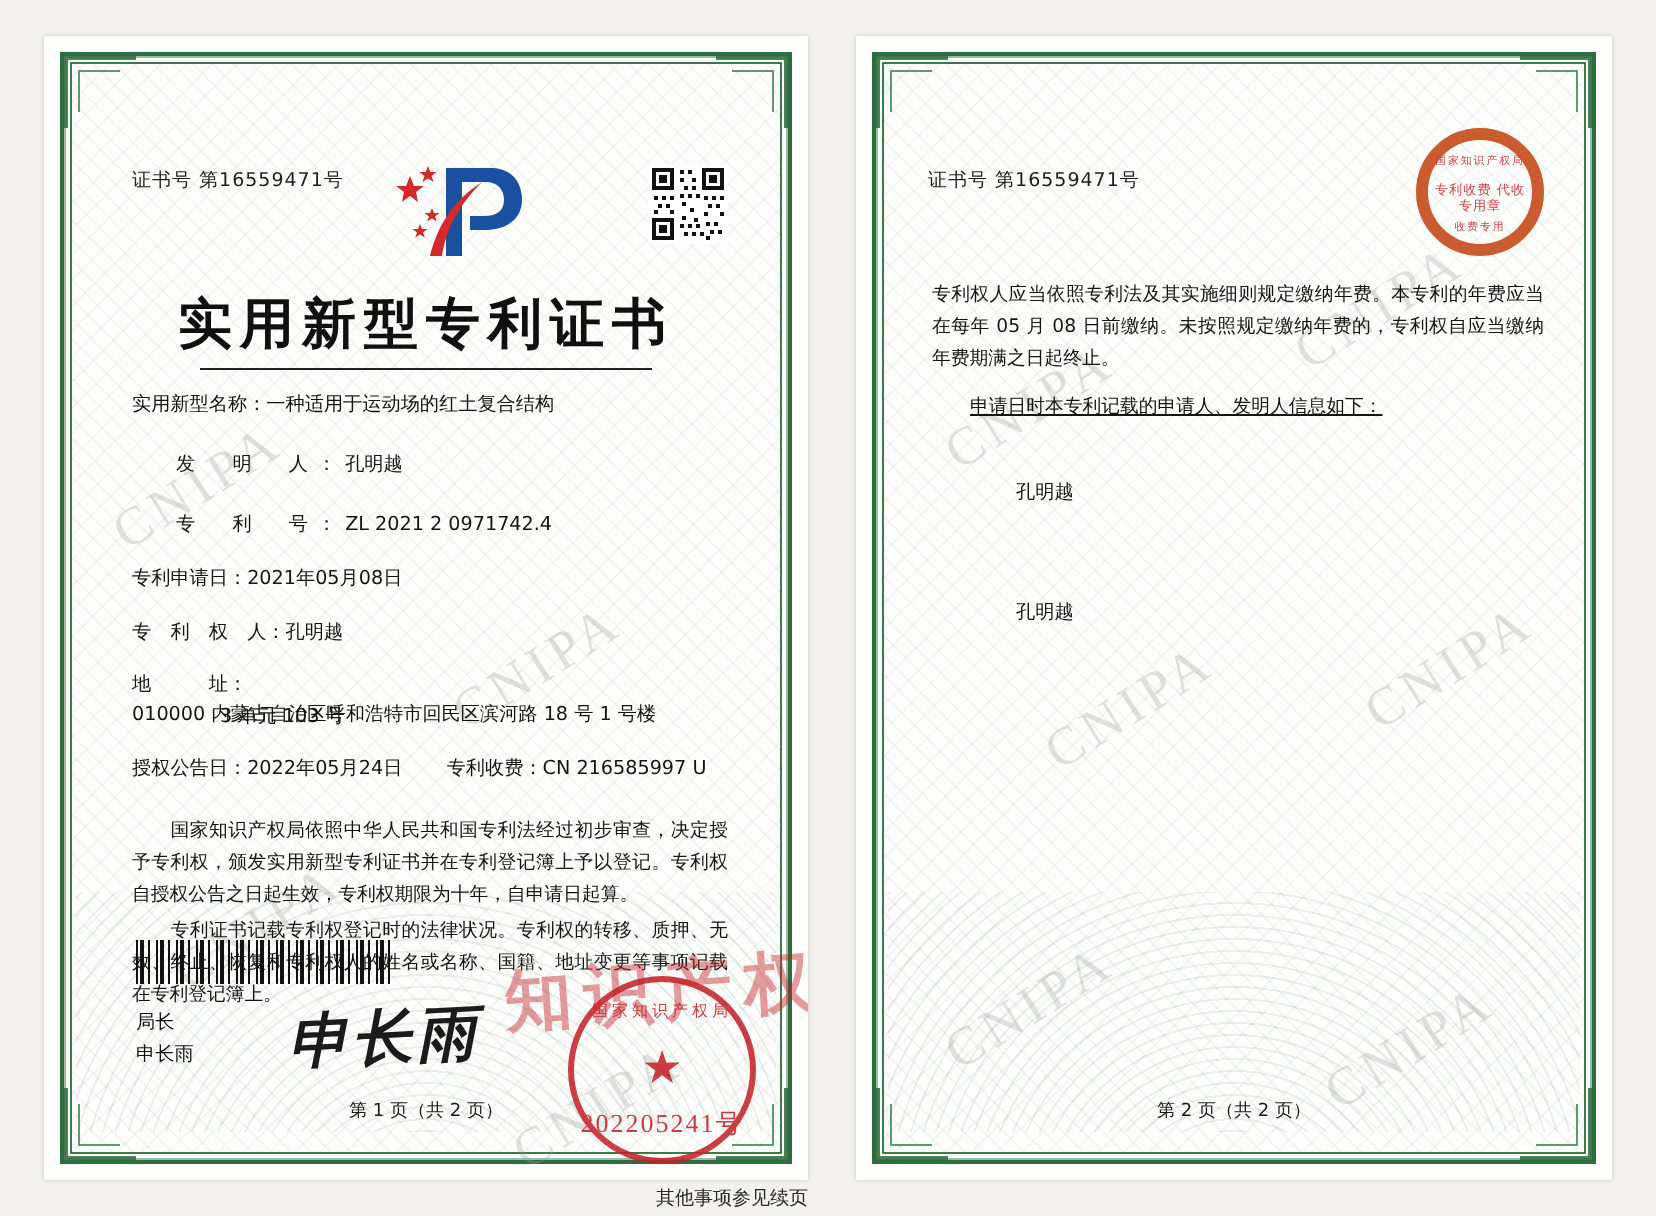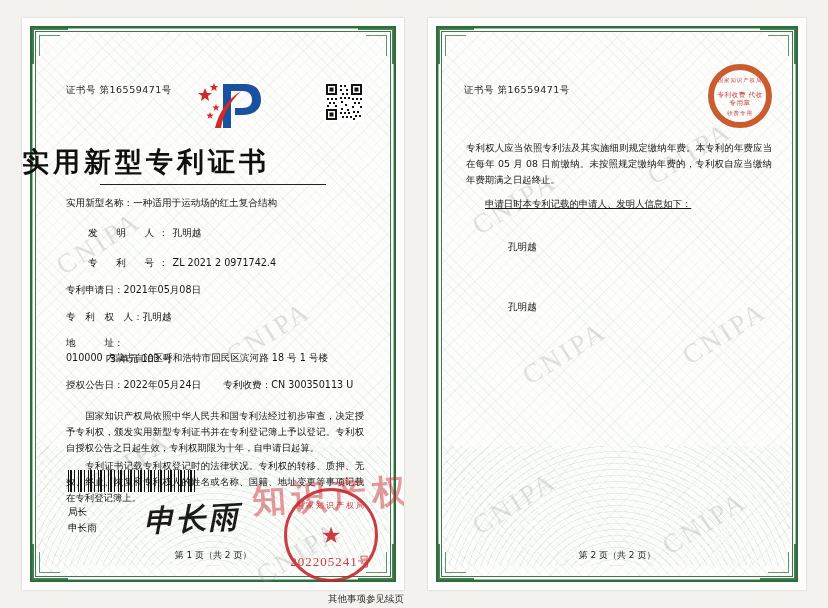--- a/index.html
+++ b/index.html
@@ -87,21 +87,21 @@
     font-family:"DejaVu Sans","Liberation Sans",sans-serif;
   }
   .logo{
     position:absolute;left:175px;top:60px;width:70px;height:52px;
   }
   .qr{
     position:absolute;right:40px;top:64px;width:40px;height:40px;
     background:#fff;
   }
   .title{
-    position:absolute;left:0;right:0;top:126px;
+    position:absolute;left:0;right:0;top:126px;text-align:center;
     font-size:27px;font-weight:bold;letter-spacing:4px;color:#101010;
     font-family:"DejaVu Sans","Liberation Sans",sans-serif;
   }
   .title-underline{
     position:absolute;left:78px;right:78px;top:166px;height:1px;background:#222;
   }
 
   .field{
     position:absolute;left:44px;right:40px;
     font-size:9.6px;color:#141414;line-height:1.55;
@@ -304,21 +304,21 @@
       <div class="field" style="top:318px;">
         <span class="lbl">地　　　址：</span><span class="val">010000 内蒙古自治区呼和浩特市回民区滨河路 18 号 1 号楼</span>
       </div>
       <div class="field" style="top:334px;left:88px;">
         <span class="val">3 单元 103 号</span>
       </div>
 
       <div class="field" style="top:360px;">
         <span class="lbl">授权公告日：</span><span class="val">2022年05月24日</span>
         <span style="display:inline-block;width:16px;"></span>
-        <span class="lbl">专利收费：</span><span class="val">CN 300350113 U</span>
+        <span class="lbl">专利收费：</span><span class="val">CN 216585997 U</span>
       </div>
 
       <div class="para" style="top:390px;">
         <span class="indent"></span><span>国家知识产权局依照中华人民共和国专利法经过初步审查，决定授予专利权，颁发实用新型专利证书并在专利登记簿上予以登记。专利权自授权公告之日起生效，专利权期限为十年，自申请日起算。</span>
       </div>
       <div class="para" style="top:440px;">
         <span class="indent"></span><span>专利证书记载专利权登记时的法律状况。专利权的转移、质押、无效、终止、恢复和专利权人的姓名或名称、国籍、地址变更等事项记载在专利登记簿上。</span>
       </div>
 
       <div class="barcode"></div>

